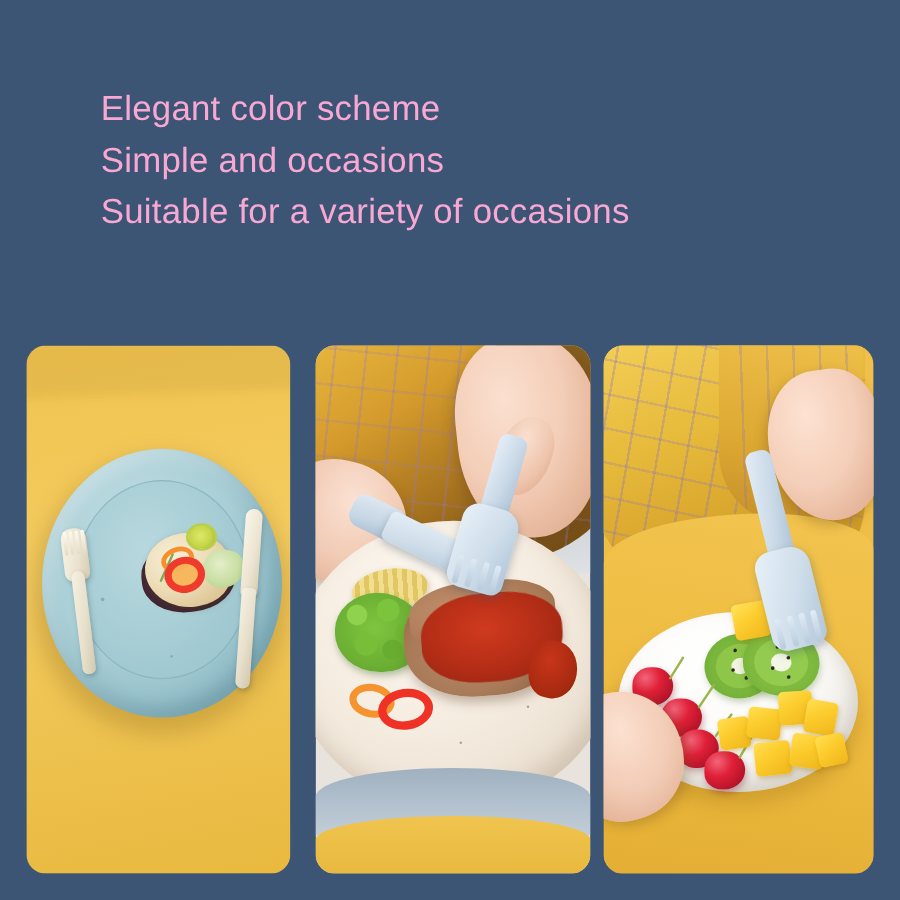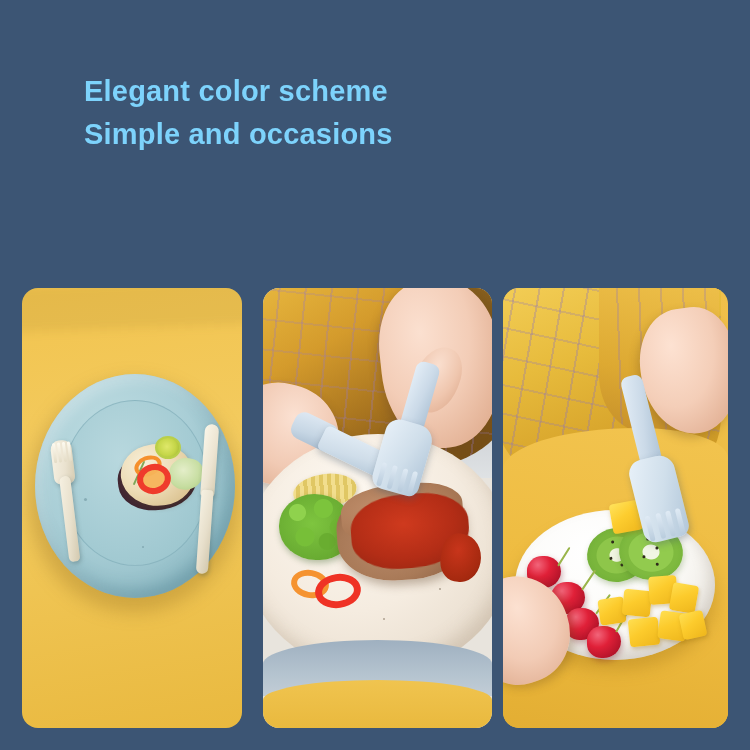--- a/index.html
+++ b/index.html
@@ -10,24 +10,24 @@
   }
   body { background: #3c5574; position: relative; }
 
   
   .headline {
     position: absolute;
     left: 84px; top: 70px;
     width: 600px;
   }
   .headline .line {
-    color: #7dd3fc;
+    color: #f9a8d4;
     font-size: 29px;
     line-height: 43px;
-    font-weight: 700;
+    font-weight: 400;
     letter-spacing: .2px;
     white-space: nowrap;
   }
 
   
   .panels { position: absolute; left: 0; top: 0; width: 750px; height: 750px; }
   .panel {
     position: absolute;
     top: 288px; height: 440px;
     border-radius: 16px;
@@ -429,20 +429,21 @@
     transform: rotate(-10deg);
     box-shadow: 1px 2px 5px rgba(150,110,10,.35);
   }
 </style>
 </head>
 <body>
 
 <div class="headline">
   <div class="line">Elegant color scheme</div>
   <div class="line">Simple and occasions</div>
+  <div class="line">Suitable for a variety of occasions</div>
 </div>
 
 <div class="panels">
 
   <div class="panel panel-left">
     <div class="scene">
       <div class="l-bg"></div>
       <div class="l-shadowband"></div>
       <div class="l-plate-shadow"></div>
       <div class="l-plate-outer"></div>

